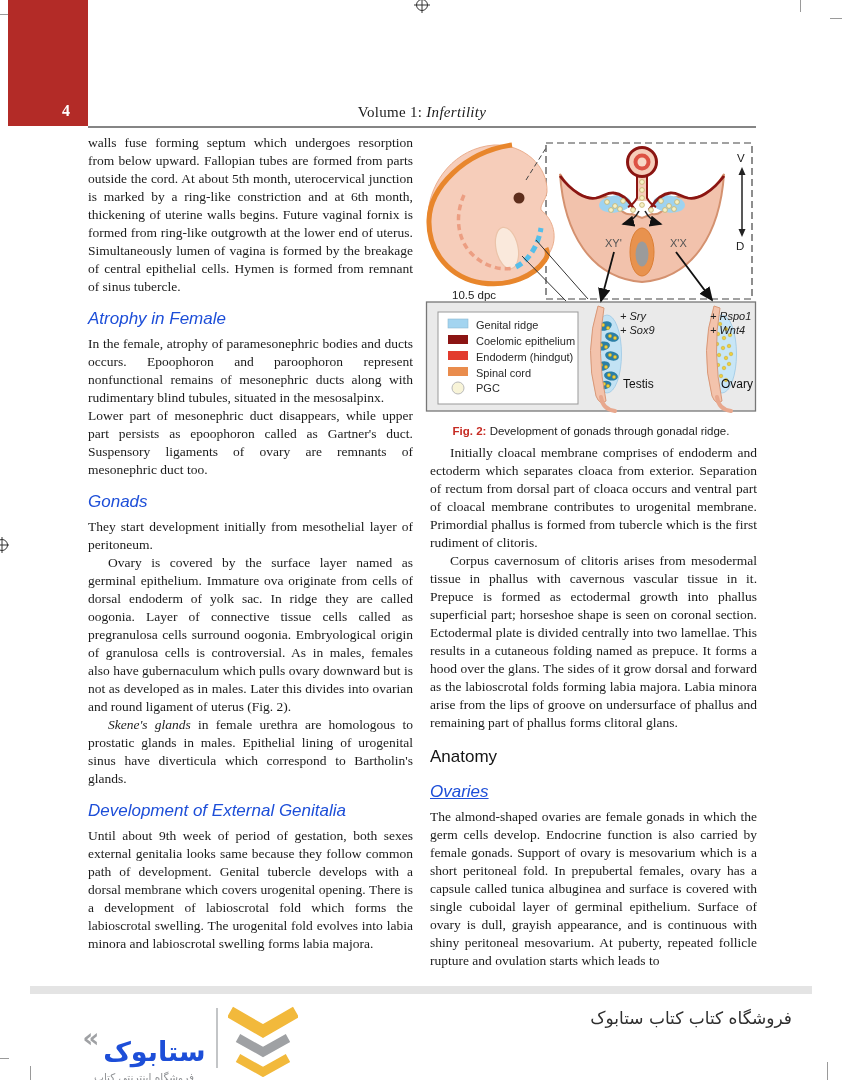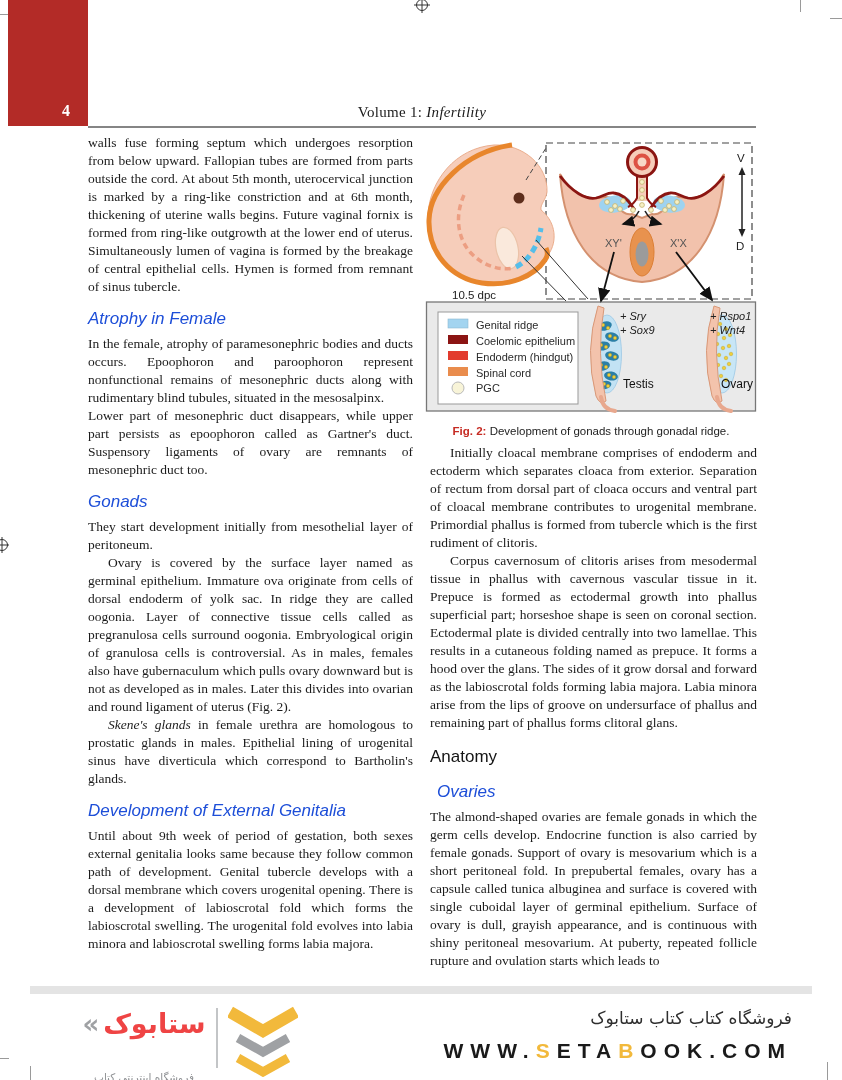--- a/index.html
+++ b/index.html
@@ -18,21 +18,21 @@
   .regsvg{position:absolute;}
 
   
   .col p{margin:0;text-align:justify;font-size:13.5px;line-height:18px;color:#1b1b1b;}
   .col p.ind{text-indent:20px;}
   .h-it{font:italic 400 17px/22px "Liberation Sans","DejaVu Sans",sans-serif;color:#1d4ed8;margin:12px 0 5px;}
   .h-plain{font:400 17px/22px "Liberation Sans","DejaVu Sans",sans-serif;color:#141414;margin:14px 0 13px;}
   #left-col{left:88px;top:134px;width:325px;}
   #left-col .h-it:first-child{margin-top:0;}
   #right-col{left:430px;top:444px;width:327px;}
-  #right-col .h-it{margin:10px 7px 5px;}
+  #right-col .h-it{margin:10px 0 5px;text-decoration:underline;}
 
   
   #figure-wrap{left:424px;top:140px;width:334px;}
   #fig-caption{margin-top:7px;text-align:center;font:11.5px/14px "Liberation Sans","DejaVu Sans",sans-serif;color:#222;}
   #fig-caption b{color:#C62B23;}
   .sans{font-family:"Liberation Sans","DejaVu Sans",sans-serif;}
 
   
   #footer-strip{left:30px;top:986px;width:782px;height:8px;background:#E4E4E4;}
   #logo-word-row{left:76px;top:1008px;width:136px;display:flex;align-items:center;justify-content:center;gap:4px;}
@@ -245,26 +245,25 @@
   <p class="ind">Corpus cavernosum of clitoris arises from mesodermal tissue in phallus with cavernous vascular tissue in it. Prepuce is formed as ectodermal growth into phallus superficial part; horseshoe shape is seen on coronal section. Ectodermal plate is divided centrally into two lamellae. This results in a cutaneous folding named as prepuce. It forms a hood over the glans. The sides of it grow dorsal and forward as the labioscrotal folds forming labia majora. Labia minora arise from the lips of groove on undersurface of phallus and remaining part of phallus forms clitoral glans.</p>
   <div class="h-plain">Anatomy</div>
   <div class="h-it">Ovaries</div>
   <p>The almond-shaped ovaries are female gonads in which the germ cells develop. Endocrine function is also carried by female gonads. Support of ovary is mesovarium which is a short peritoneal fold. In prepubertal females, ovary has a capsule called tunica albuginea and surface is covered with single cuboidal layer of germinal epithelium. Surface of ovary is dull, grayish appearance, and is continuous with shiny peritoneal mesovarium. At puberty, repeated follicle rupture and ovulation starts which leads to</p>
 </div>
 
 <div class="abs" id="footer-strip"></div>
 
 <div class="abs" id="logo-word-row">
   <span id="logo-guillemet">«</span>
-  <span id="logo-word" dir="rtl" style="color: #ef4444;">ستابوک</span>
+  <span id="logo-word" dir="rtl" style="color: #1d4ed8; margin-top: 28px;">ستابوک</span>
 </div>
 <div class="abs" id="logo-sub" dir="rtl">فروشگاه اینترنتی کتاب</div>
 <div class="abs" id="logo-divider"></div>
 <svg class="abs" id="logo-chevrons" width="70" height="72" viewBox="0 0 70 72">
   <path d="M2 7 L35 26 L68 7" fill="none" stroke-width="12" style="stroke: rgb(242, 185, 59);"></path>
   <path d="M10 33 L35 47 L60 33" fill="none" stroke-width="9" style="stroke: rgb(159, 161, 164);"></path>
   <path d="M10 53 L35 67 L60 53" fill="none" stroke-width="9" style="stroke: rgb(242, 185, 59);"></path>
 </svg>
 
 <div class="abs" id="footer-right">
   <div id="footer-store-fa" dir="rtl">فروشگاه کتاب کتاب ستابوک</div>
-  <div id="footer-url"><span style="color: rgb(26, 26, 26);">WWW.</span><span style="color: rgb(242, 185, 59);">S</span><span style="color: rgb(26, 26, 26);">ETA</span><span style="color: rgb(242, 185, 59);">B</span><span style="color: rgb(26, 26, 26);">OOK.COM</span></div>
 </div>
 
 </body></html>

